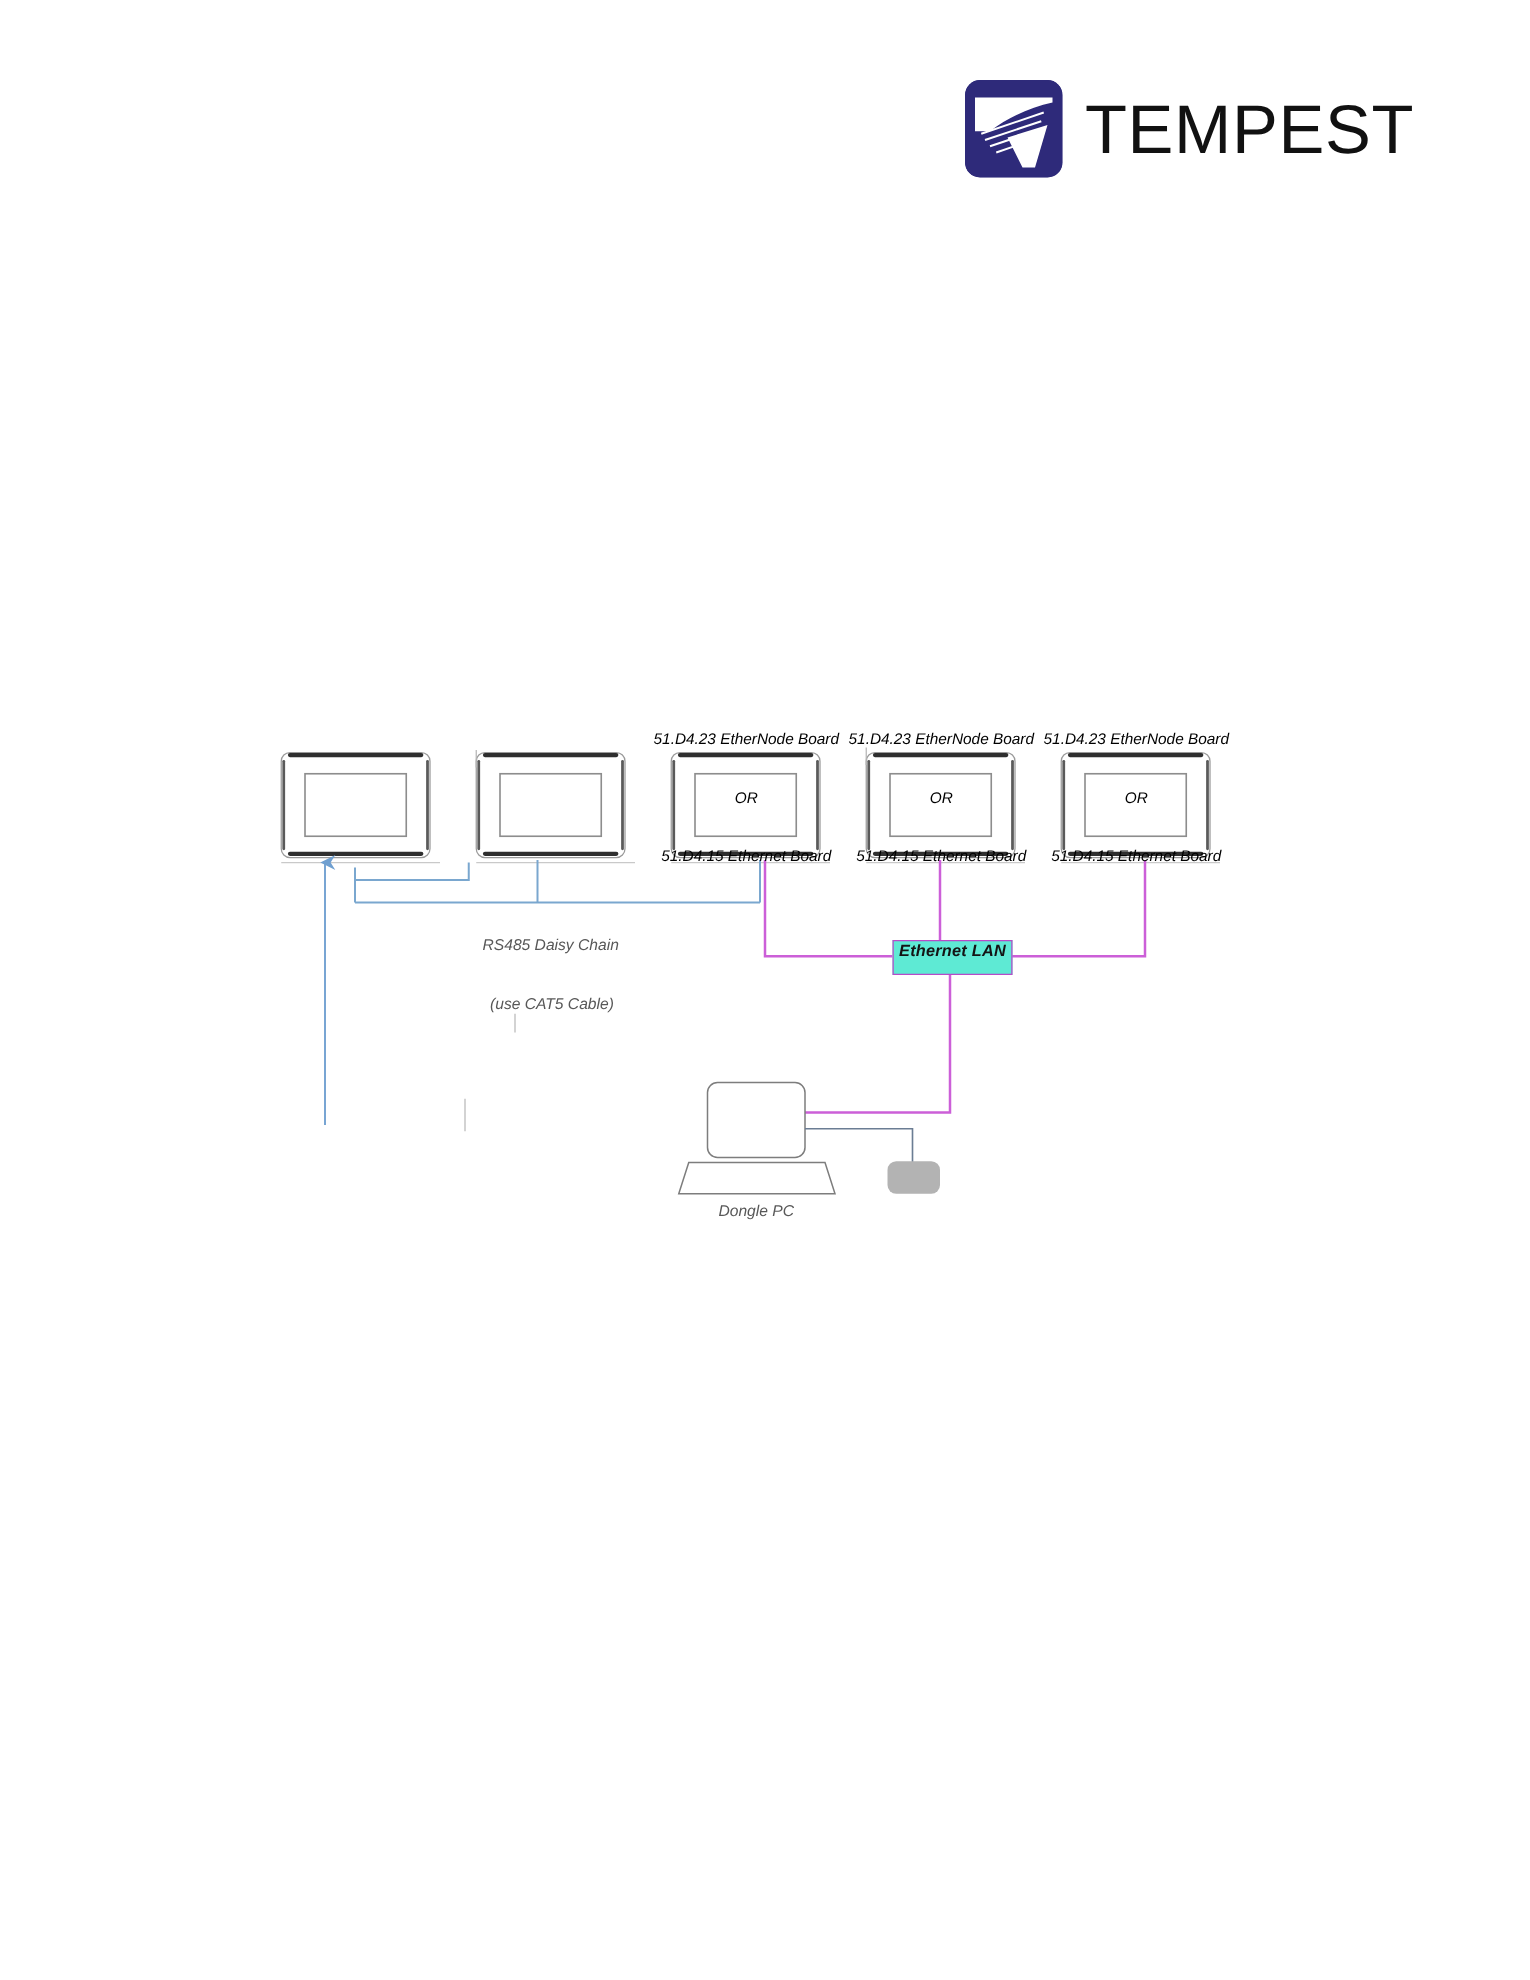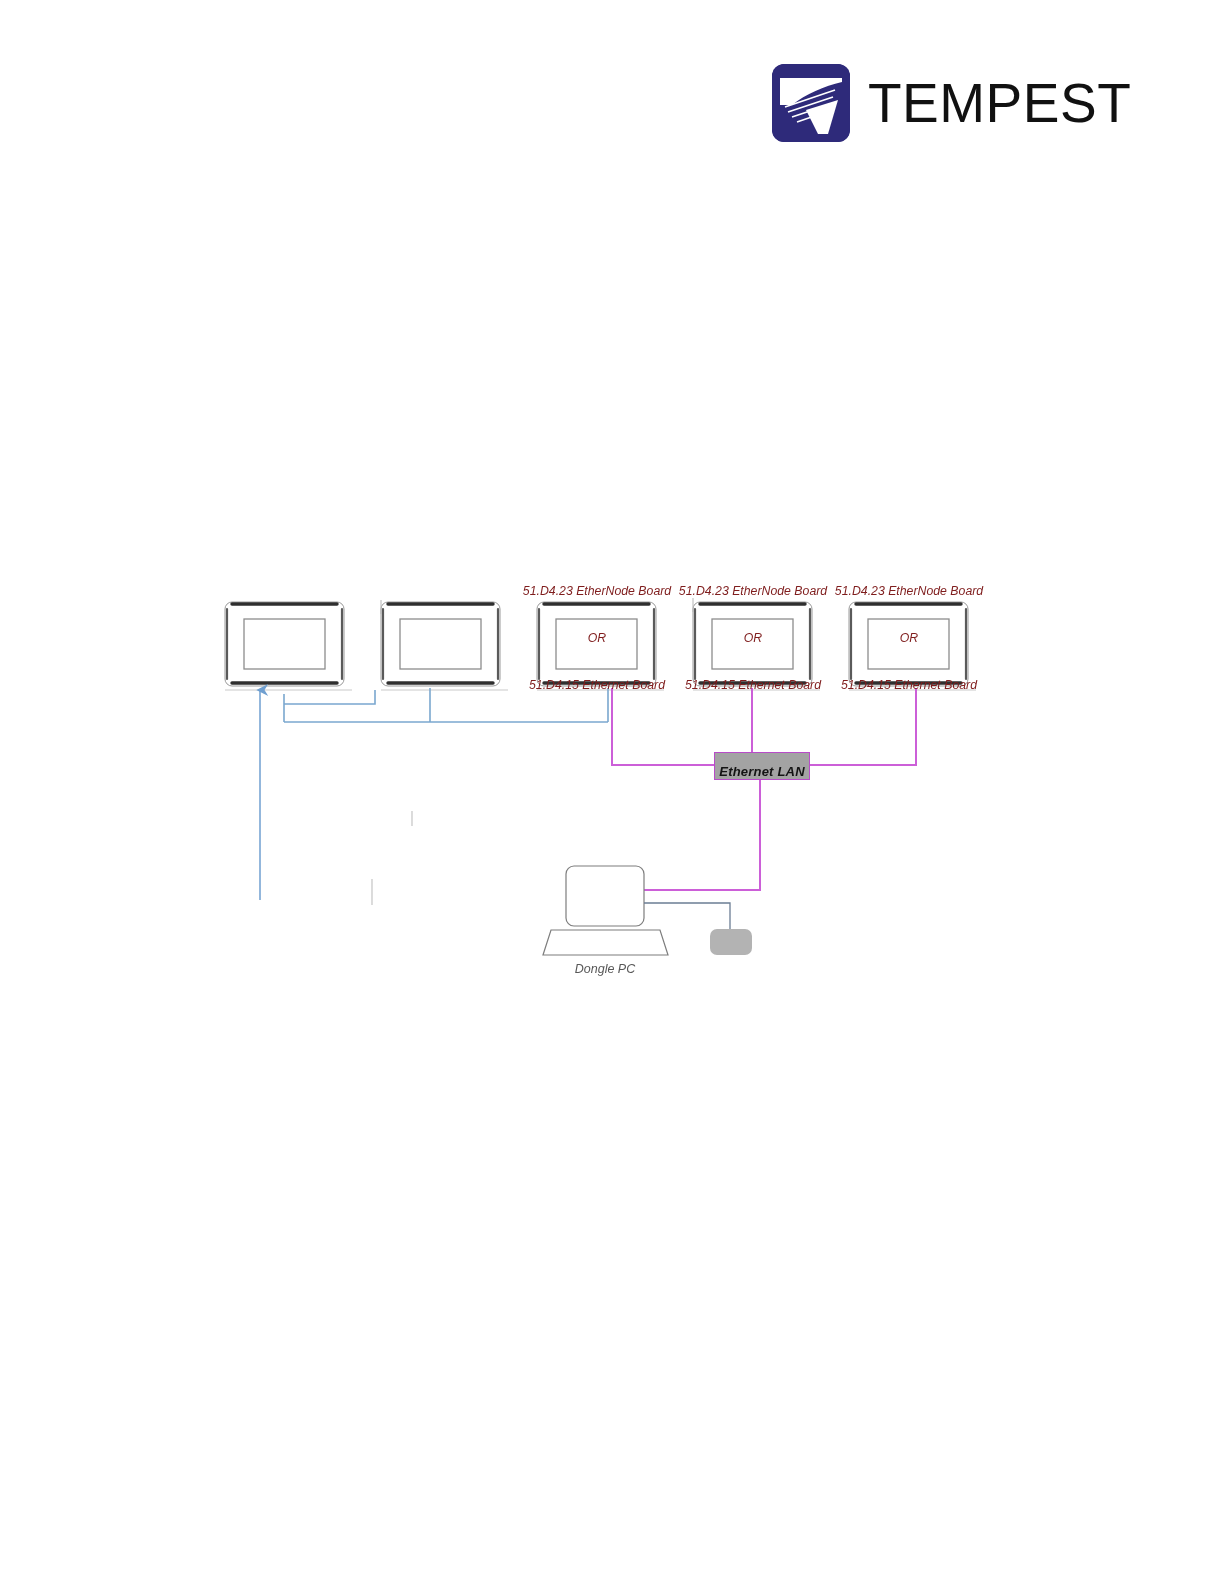--- a/index.html
+++ b/index.html
@@ -66,29 +66,29 @@
     font-family: "Liberation Sans", sans-serif;
     font-style: italic;
     color: #585858;
     font-size: 12.5px;
     line-height: 15.5px;
     white-space: pre;
   }
   .lbl.center { text-align: center; }
   .lbl.board {
     font-size: 12.3px;
-    color: #7f1d1d;
+    color: #000000;
     line-height: 15.8px;
   }
   .lan-box {
     position: absolute;
-    background: #a3a3a3;
+    background: #5eead4;
     border: 1px solid #b84bc8;
     display: flex;
-    align-items: flex-end;
+    align-items: flex-start;
     justify-content: center;
     font-family: "Liberation Sans", sans-serif;
     font-style: italic;
     font-weight: 700;
     font-size: 13px;
     color: #141414;
     letter-spacing: 0.2px;
   }
   .dongle {
     position: absolute;
@@ -228,20 +228,24 @@
     <div>51.D4.23 EtherNode Board</div>
     <div>OR</div>
     <div>51.D4.15 Ethernet Board</div>
   </div>
   <div class="lbl board center" style="left:828px; top:552px; width:162px;">
     <div>51.D4.23 EtherNode Board</div>
     <div>OR</div>
     <div>51.D4.15 Ethernet Board</div>
   </div>
 
+  <div class="lbl" style="left:386px; top:718px;">
+    <div>RS485 Daisy Chain</div>
+    <div style="padding-left:6px;">(use CAT5 Cable)</div>
+  </div>
 
 
   <div class="lan-box" style="left:714px; top:752px; width:94px; height:26px;">
     <span>Ethernet LAN</span>
   </div>
 
   <div class="lbl center" style="left:542px; top:962px; width:126px;">Dongle PC</div>
 
   <div class="dongle" style="left:710px; top:929px; width:42px; height:26px;"></div>
 

